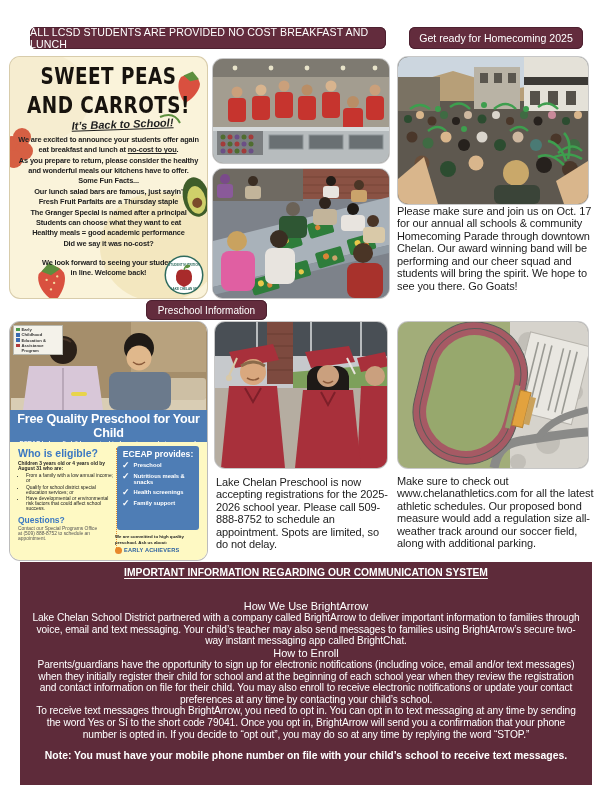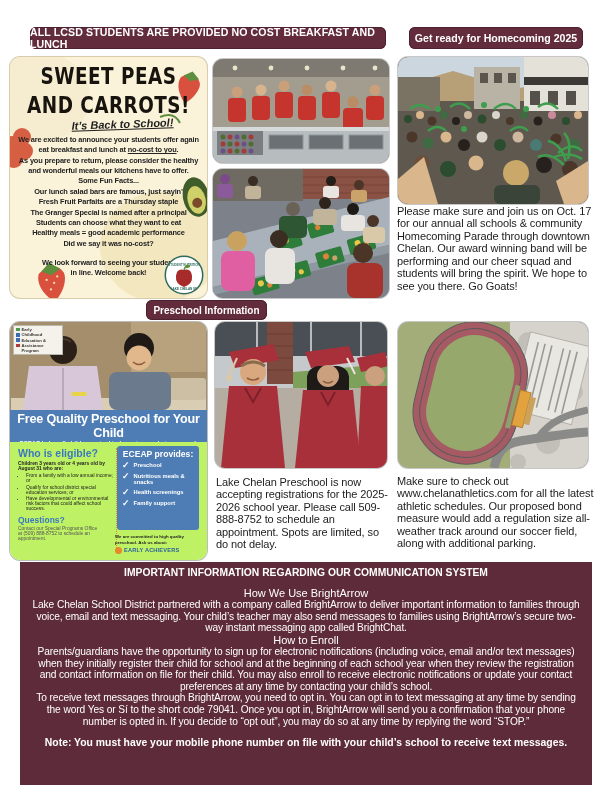--- a/index.html
+++ b/index.html
@@ -1,20 +1,20 @@
 <!DOCTYPE html>
 <html><head>
 <meta charset="utf-8">
 <style>
   html,body{margin:0;padding:0;background:#ffffff;}
   .page{position:relative;width:612px;height:792px;background:#ffffff;overflow:hidden;
         font-family:"Liberation Sans",sans-serif;color:#1e1e1e;}
 
   
-  .banner{position:absolute;background:#632c3d;color:#fff;font-weight:bold;
+  .banner{position:absolute;background:#632c3d;color:#fff;font-weight:normal;
           border-radius:6px;display:flex;align-items:center;justify-content:center;
           box-shadow:0 0 0 1px #4d2130 inset;}
   .banner-meals{left:30px;top:27px;width:356px;height:22px;font-size:10.6px;letter-spacing:0.1px;}
   .banner-homecoming{left:409px;top:27px;width:174px;height:22px;font-size:10.6px;}
   .banner-preschool{left:146px;top:300px;width:121px;height:20px;font-size:10px;}
   .banner-athletics{left:419px;top:300px;width:167px;height:20px;font-size:10px;}
 
   
   .photo{position:absolute;border-radius:10px;overflow:hidden;
          box-shadow:0 0 0 1px rgba(0,0,0,.22);background:#888;}
@@ -43,21 +43,21 @@
   .eceap{position:absolute;left:10px;top:322px;width:197px;height:238px;background:#fff;
          border-radius:10px;box-shadow:0 0 0 1px #bcbcbc;overflow:hidden;}
   .ec-photo{position:relative;width:100%;height:88px;background:#a58e6b;}
   .ec-logo{position:absolute;left:3px;top:3px;width:44px;background:#f4f2ea;border:1px solid #b7b7ae;
            padding:1px 2px;font-size:4.2px;font-weight:bold;color:#333;line-height:1.25;text-align:left;}
   .ec-logo .row{display:flex;align-items:center;gap:2px;}
   .ec-logo .sq{width:3.5px;height:3.5px;flex:0 0 auto;}
   .ec-strip{height:30px;background:#4e7db5;color:#fff;text-align:center;padding-top:2px;}
   .ec-strip .t{font-size:12.6px;font-weight:bold;letter-spacing:-0.2px;}
   .ec-strip .s{font-size:6px;font-weight:bold;opacity:.95;}
-  .ec-main{position:relative;height:118px;background:#bef264;}
+  .ec-main{position:relative;height:118px;background:#fef9c3;}
   .ec-left{position:absolute;left:8px;top:5px;width:96px;text-align:left;}
   .ec-h{color:#3b78c2;font-weight:bold;font-size:10.5px;}
   .ec-intro{font-size:4.9px;font-weight:bold;color:#222;margin-top:2px;}
   .ec-left ul{margin:2px 0 0 8px;padding:0;font-size:4.9px;color:#222;}
   .ec-left li{margin-bottom:1.5px;}
   .ec-q{color:#3b78c2;font-weight:bold;font-size:8.5px;margin-top:4px;}
   .ec-contact{font-size:4.9px;color:#555;margin-top:1px;width:80px;}
   .ec-box{position:absolute;right:8px;top:4px;width:82px;height:84px;background:#4e7db5;
           border-radius:3px;color:#fff;padding:3px 5px;box-sizing:border-box;text-align:left;}
   .ec-box .bt{font-size:8.6px;font-weight:bold;text-align:center;margin-bottom:3px;}
@@ -66,21 +66,21 @@
   .ec-bottom{position:absolute;right:8px;top:92px;width:84px;text-align:left;}
   .ec-commit{font-size:4.4px;font-weight:bold;color:#222;line-height:1.3;}
   .ec-achv{display:flex;align-items:center;gap:2px;margin-top:1.5px;}
   .ec-achv .dot{width:7px;height:7px;border-radius:50%;background:#e8882b;flex:0 0 auto;}
   .ec-achv .txt{font-size:5.6px;font-weight:bold;color:#2a5fa0;letter-spacing:0.2px;}
   .ec-divider{position:absolute;left:106px;top:6px;height:100px;border-left:1.5px dotted #e8882b;}
 
   
   .comm{position:absolute;left:20px;top:562px;width:572px;height:223px;background:#5e2b3a;
         color:#fff;text-align:center;box-sizing:border-box;padding:5px 12px;overflow:hidden;}
-  .comm-title{font-size:10.3px;font-weight:bold;text-underline-offset:2px;margin-bottom:9px;}
+  .comm-title{font-size:10.3px;font-weight:bold;text-decoration:underline;text-underline-offset:2px;margin-bottom:22px;}
   .comm-h{font-size:11px;font-weight:normal;}
   .comm-p{font-size:10.2px;line-height:1.14;letter-spacing:-0.1px;}
   .comm-note{font-size:10.4px;font-weight:bold;margin-top:10px;}
 </style>
 </head>
 <body>
 
 <div class="page">
 
   <div class="banner banner-meals">ALL LCSD STUDENTS ARE PROVIDED NO COST BREAKFAST AND LUNCH</div>

